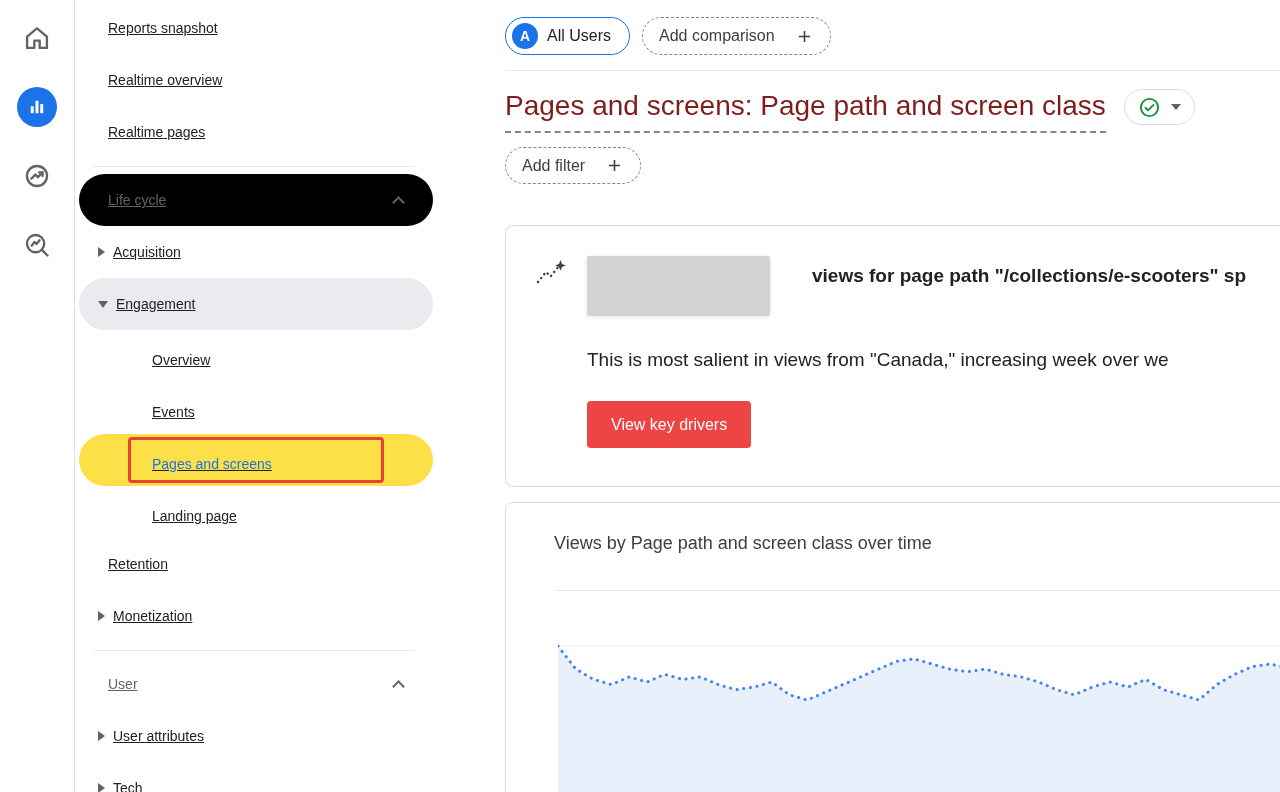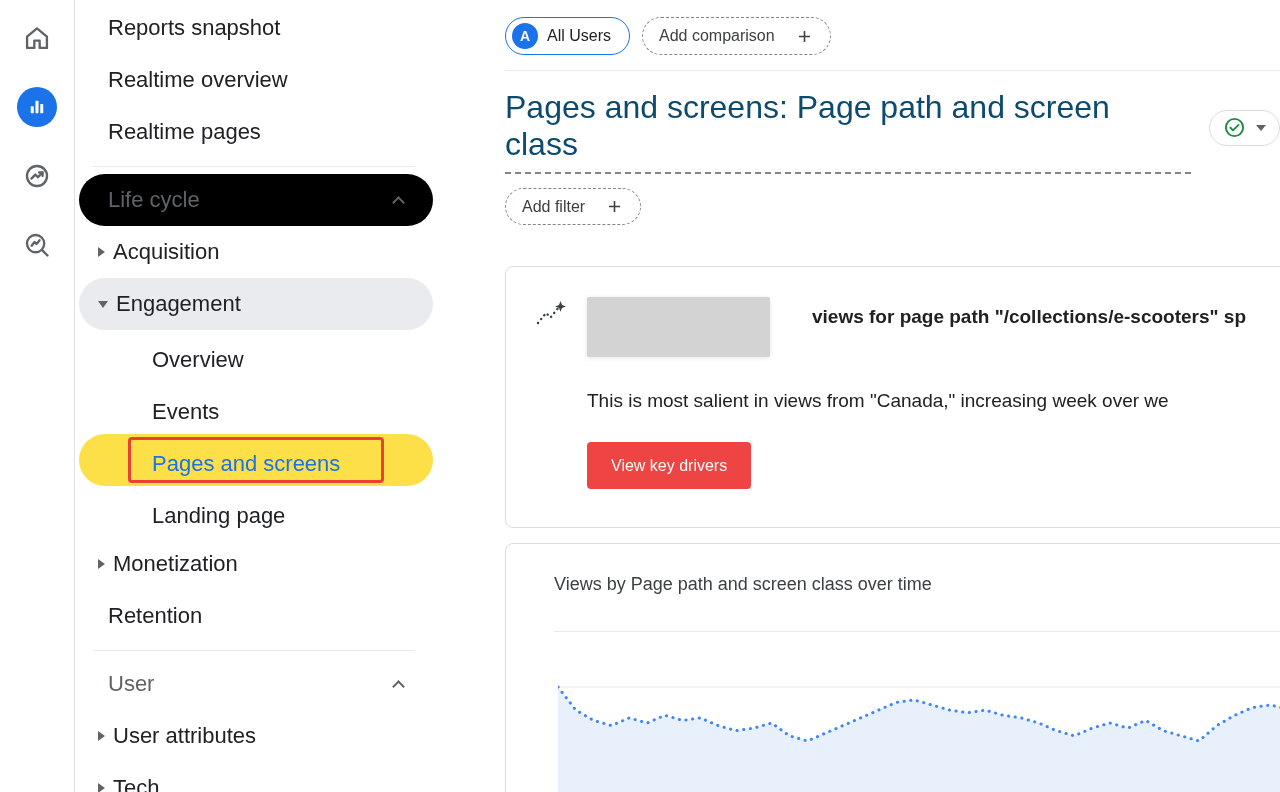--- a/index.html
+++ b/index.html
@@ -6,21 +6,21 @@
   html,body { width:1280px; height:792px; overflow:hidden; }
   body { font-family:"Liberation Sans",sans-serif; background:#fff; color:#202124; display:flex; }
 
   
   .rail { width:75px; flex-shrink:0; border-right:1px solid #e0e0e0; display:flex; flex-direction:column; align-items:center; padding-top:18px; gap:29px; background:#fff; }
   .rail-btn { background:none; border:none; width:40px; height:40px; display:flex; align-items:center; justify-content:center; padding:0; cursor:pointer; }
   .rail-active-circle { width:40px; height:40px; border-radius:50%; background:#1a73e8; display:flex; align-items:center; justify-content:center; }
 
   
   .sidebar { width:360px; flex-shrink:0; padding-top:2px; background:#fff; }
-  .s-row { position:relative; height:52px; display:flex; align-items:center; border-radius:26px; margin:0 2px 0 4px; font-size:22px; color:#202124; cursor:pointer; }
+  .s-row { position:relative; height:52px; display:flex; align-items:center; border-radius:26px; margin:0 2px 0 4px; font-size:14px; color:#202124; cursor:pointer;text-decoration:underline; }
   .s-label { white-space:nowrap; }
   .s-link .s-label { padding-left:29px; }
   .s-section { color:#5f6368; }
   .s-section .s-label { padding-left:29px; }
   .s-section.has-bg { background:#000000; }
   .chevron-up { width:9px; height:9px; border-left:2px solid #5f6368; border-top:2px solid #5f6368; transform:rotate(45deg); margin-left:auto; margin-right:30px; margin-top:4px; }
   .s-parent { padding-left:19px; }
   .s-parent .s-label { margin-left:8px; }
   .s-parent.expanded { background:#e9ebee; }
   .tri-right { width:0; height:0; border-top:5px solid transparent; border-bottom:5px solid transparent; border-left:7px solid #5f6368; }
@@ -34,21 +34,21 @@
   
   .main { flex:1; padding:17px 0 0 70px; overflow:hidden; position:relative; background:#fff; }
   .chips-row { display:flex; align-items:center; gap:12px; height:38px; }
   .chip { display:inline-flex; align-items:center; height:38px; border-radius:19px; padding:0 16px; font-size:16px; font-weight:500; color:#3c4043; background:#fff; cursor:pointer; }
   .chip-user { border:1px solid #1a73e8; padding:0 18px 0 6px; gap:9px; color:#202124; }
   .avatar { width:26px; height:26px; border-radius:50%; background:#1a73e8; color:#fff; font-size:14px; font-weight:700; display:flex; align-items:center; justify-content:center; }
   .chip-dashed { border:1px dashed #80868b; gap:20px;justify-content:space-between; }
   .top-divider { border:none; height:1px; background:#e8eaed; margin-top:15px; width:100%; }
 
   .title-row { display:flex; align-items:center; gap:18px; margin-top:18px; }
-  .report-title { font-size:32px; font-weight:400; color:#0c4a6e; border-bottom:2px dashed #80868b; padding-bottom:9px; }
+  .report-title { font-size:28px; font-weight:400; color:#7f1d1d; border-bottom:2px dashed #80868b; padding-bottom:9px; }
   .check-pill { height:36px; border:1px solid #dadce0; border-radius:18px; background:#fff; display:inline-flex; align-items:center; gap:10px; padding:0 13px; cursor:pointer; margin-bottom:8px; }
   .caret-down { width:0; height:0; border-left:5px solid transparent; border-right:5px solid transparent; border-top:6px solid #5f6368; }
   .filter-row { margin-top:14px; }
   .filter-row .chip { height:37px; }
 
   .card { border:1px solid #dadce0; border-radius:8px; width:960px; background:#fff; }
   .insight-card { margin-top:41px; height:262px; display:flex; padding:30px 0 0 28px; }
   .insight-icon { width:34px; flex-shrink:0; margin-right:19px; margin-top:2px; }
   .insight-body { flex:1; min-width:0; }
   .insight-headline { display:flex; align-items:flex-start; gap:18px; }
@@ -133,28 +133,28 @@
 
   <div class="s-row s-child selected">
     <span class="s-label">Pages and screens</span>
     <span class="red-annotation"></span>
   </div>
 
   <div class="s-row s-child">
       <span class="s-label">Landing page</span>
     </div>
 
+  <div class="s-row s-link">
+      <span class="s-label">Retention</span>
+    </div>
+
   <div class="s-row s-parent">
     <span class="tri-right"></span>
     <span class="s-label">Monetization</span>
   </div>
-
-  <div class="s-row s-link">
-      <span class="s-label">Retention</span>
-    </div>
 
   <div class="s-divider"></div>
 
   <div class="s-row s-section">
     <span class="s-label">User</span>
     <span class="chevron-up"></span>
   </div>
 
   <div class="s-row s-parent">
     <span class="tri-right"></span>

